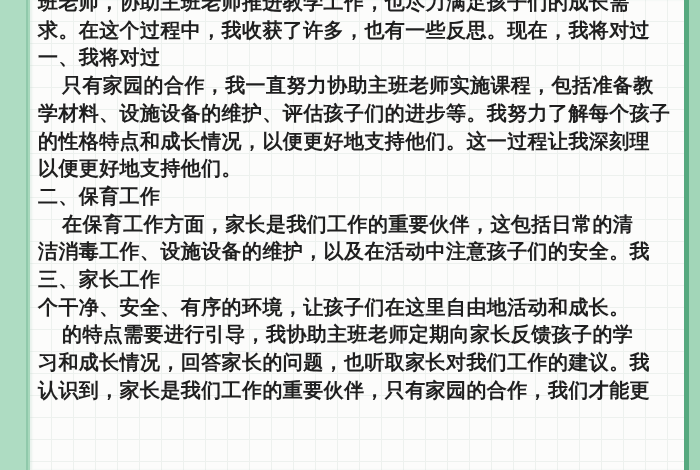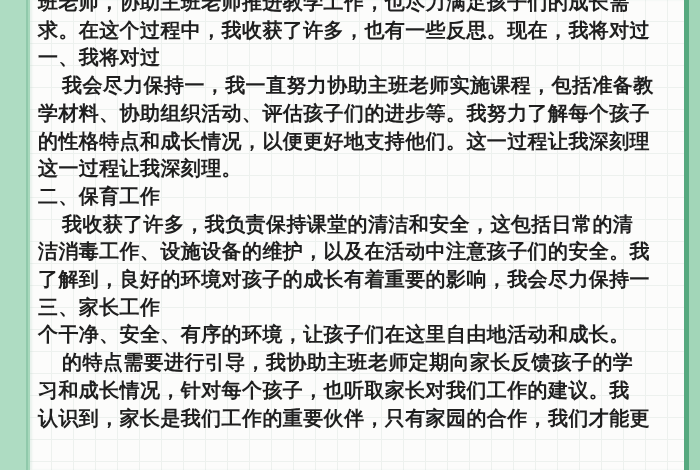--- a/index.html
+++ b/index.html
@@ -61,29 +61,28 @@
 </head>
 <body>
 
 <div class="stage">
   <div class="strip-left"></div>
   <div class="paper">
     <div class="text-block">
       <div class="line">班老师，协助主班老师推进教学工作，也尽力满足孩子们的成长需</div>
       <div class="line">求。在这个过程中，我收获了许多，也有一些反思。现在，我将对过</div>
       <div class="line">一、我将对过</div>
-      <div class="line indent">我会尽力保持一，我一直努力协助主班老师实施课程，包括准备教</div>
-      <div class="line">学材料、协助组织活动、评估孩子们的进步等。我努力了解每个孩子</div>
+      <div class="line indent">只有家园的合作，我一直努力协助主班老师实施课程，包括准备教</div>
+      <div class="line">学材料、设施设备的维护、评估孩子们的进步等。我努力了解每个孩子</div>
       <div class="line">的性格特点和成长情况，以便更好地支持他们。这一过程让我深刻理</div>
-      <div class="line">这一过程让我深刻理。</div>
+      <div class="line">以便更好地支持他们。</div>
       <div class="line">二、保育工作</div>
-      <div class="line indent">我收获了许多，我负责保持课堂的清洁和安全，这包括日常的清</div>
+      <div class="line indent">在保育工作方面，家长是我们工作的重要伙伴，这包括日常的清</div>
       <div class="line">洁消毒工作、设施设备的维护，以及在活动中注意孩子们的安全。我</div>
-      <div class="line">了解到，良好的环境对孩子的成长有着重要的影响，我会尽力保持一</div>
       <div class="line">三、家长工作</div>
       <div class="line">个干净、安全、有序的环境，让孩子们在这里自由地活动和成长。</div>
       <div class="line indent">的特点需要进行引导，我协助主班老师定期向家长反馈孩子的学</div>
-      <div class="line">习和成长情况，针对每个孩子，也听取家长对我们工作的建议。我</div>
+      <div class="line">习和成长情况，回答家长的问题，也听取家长对我们工作的建议。我</div>
       <div class="line">认识到，家长是我们工作的重要伙伴，只有家园的合作，我们才能更</div>
     </div>
   </div>
   <div class="strip-right"></div>
 </div>
 
 </body></html>

